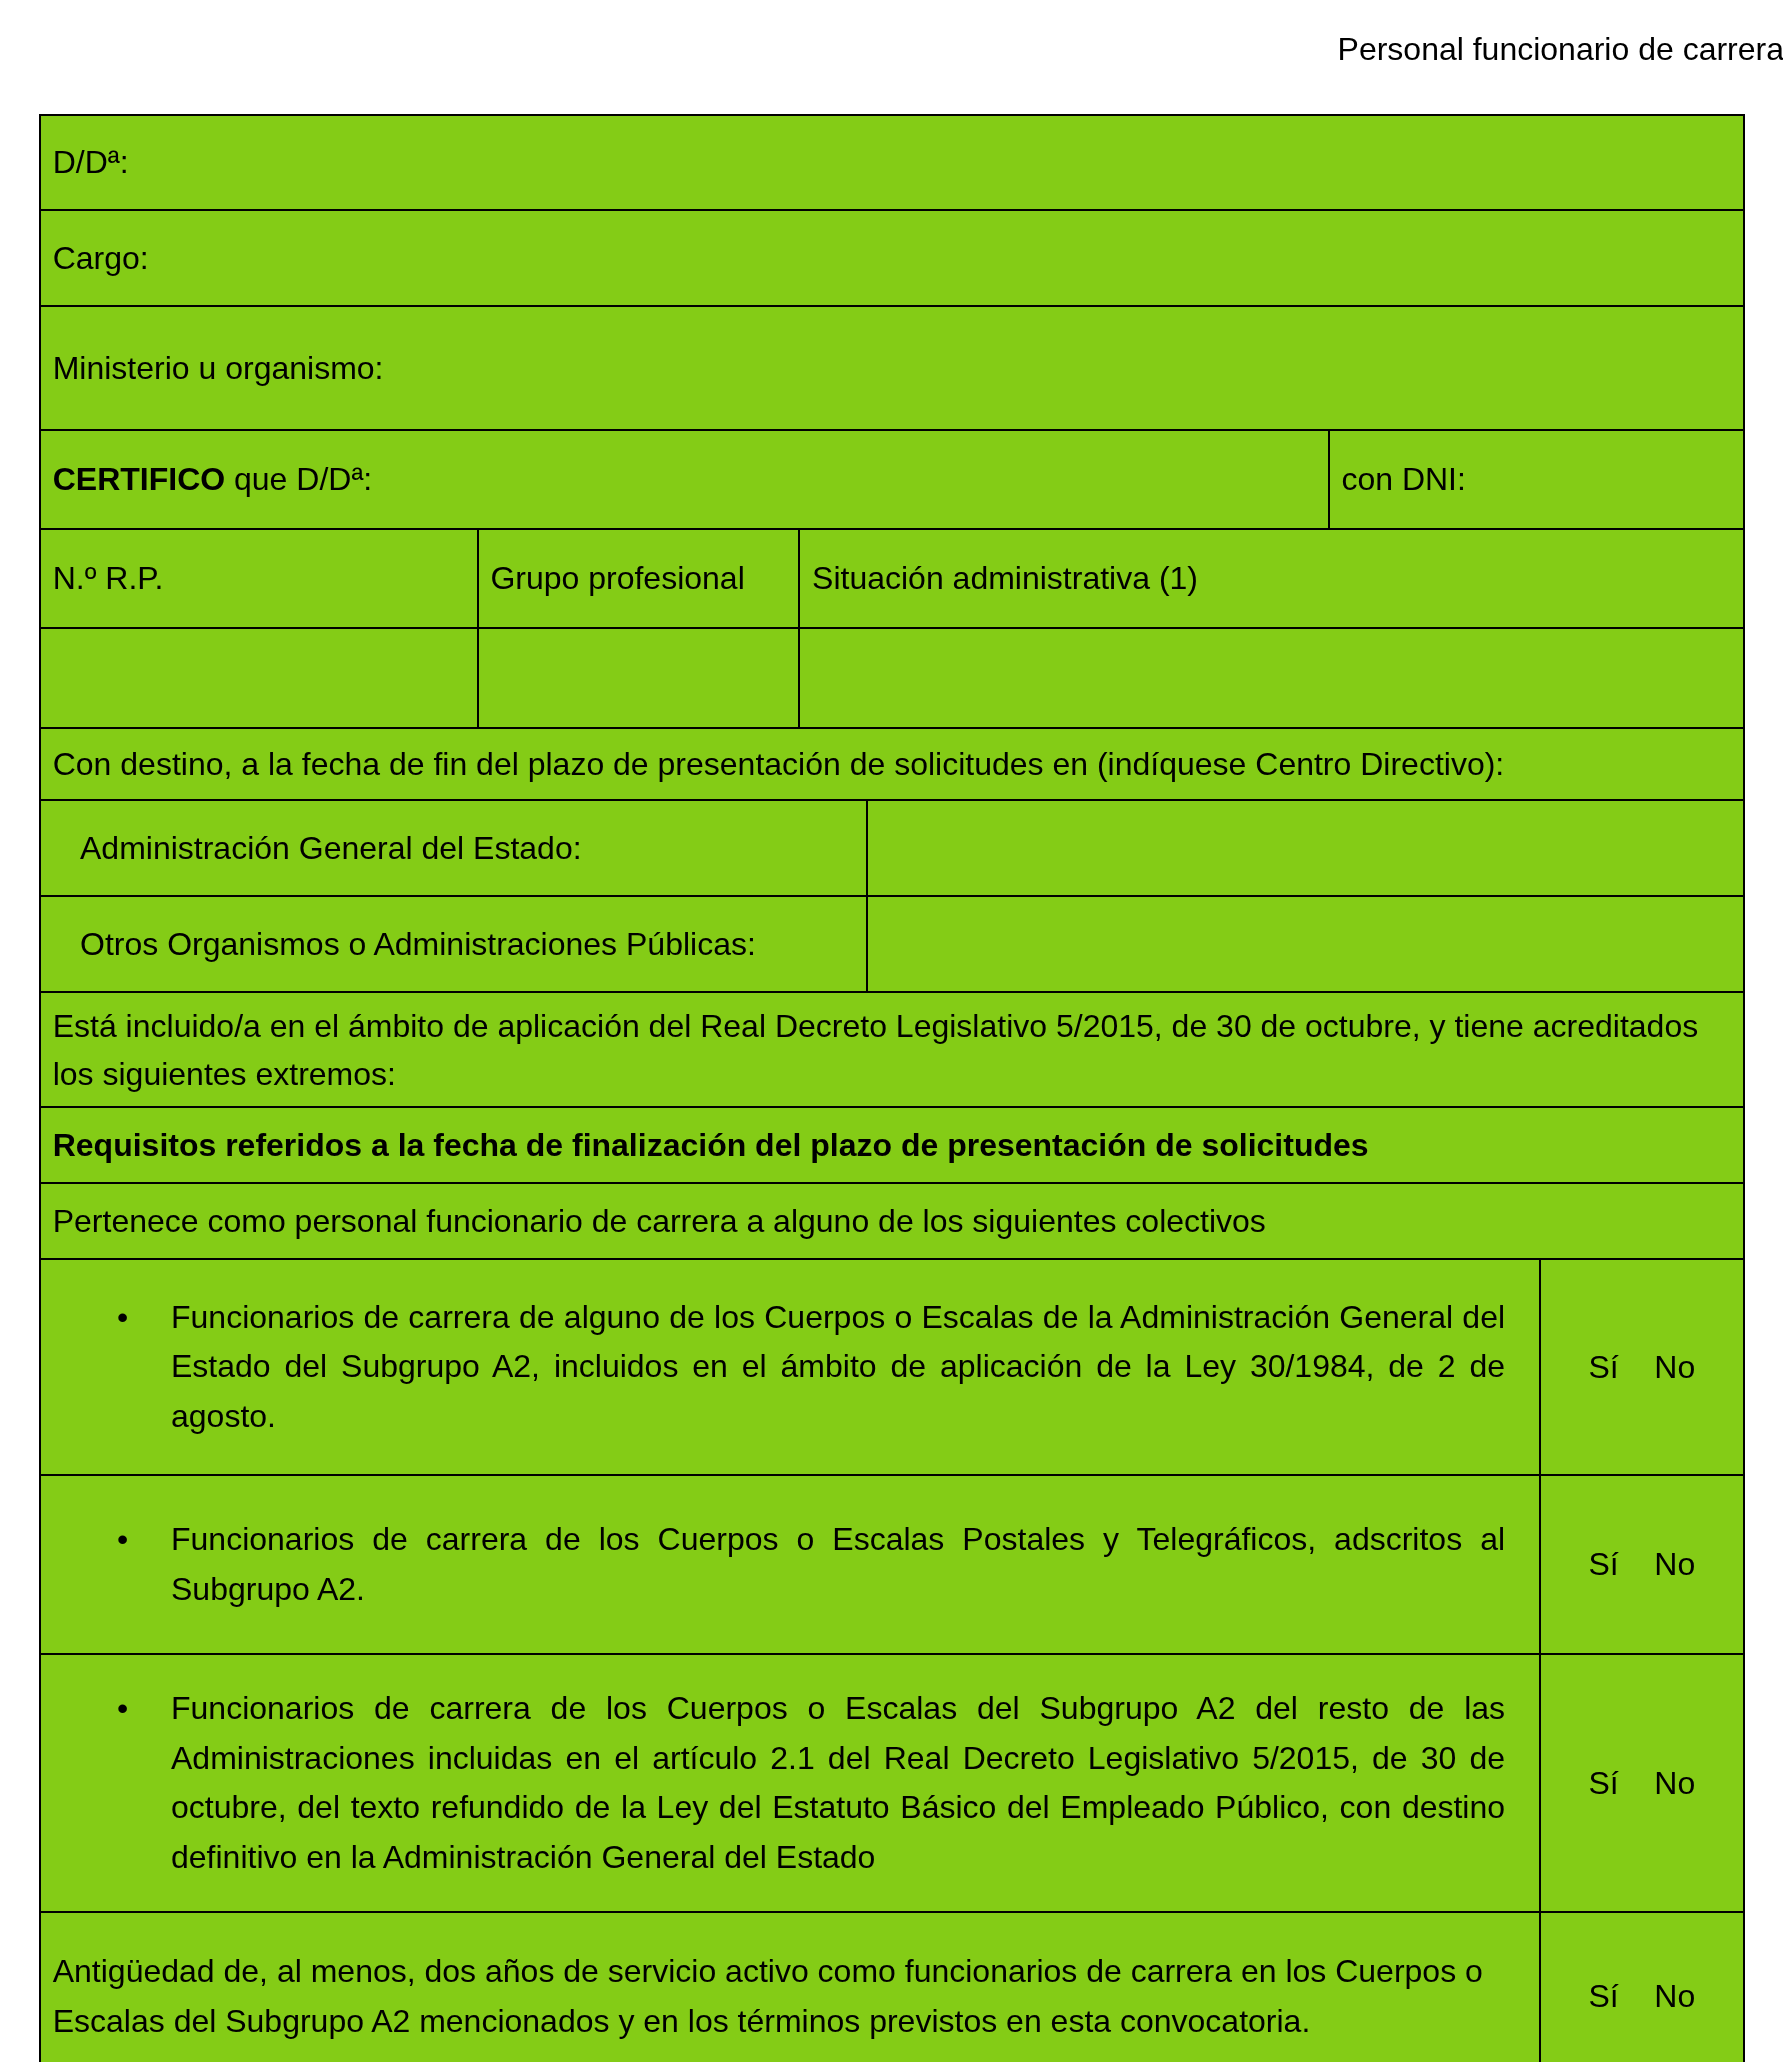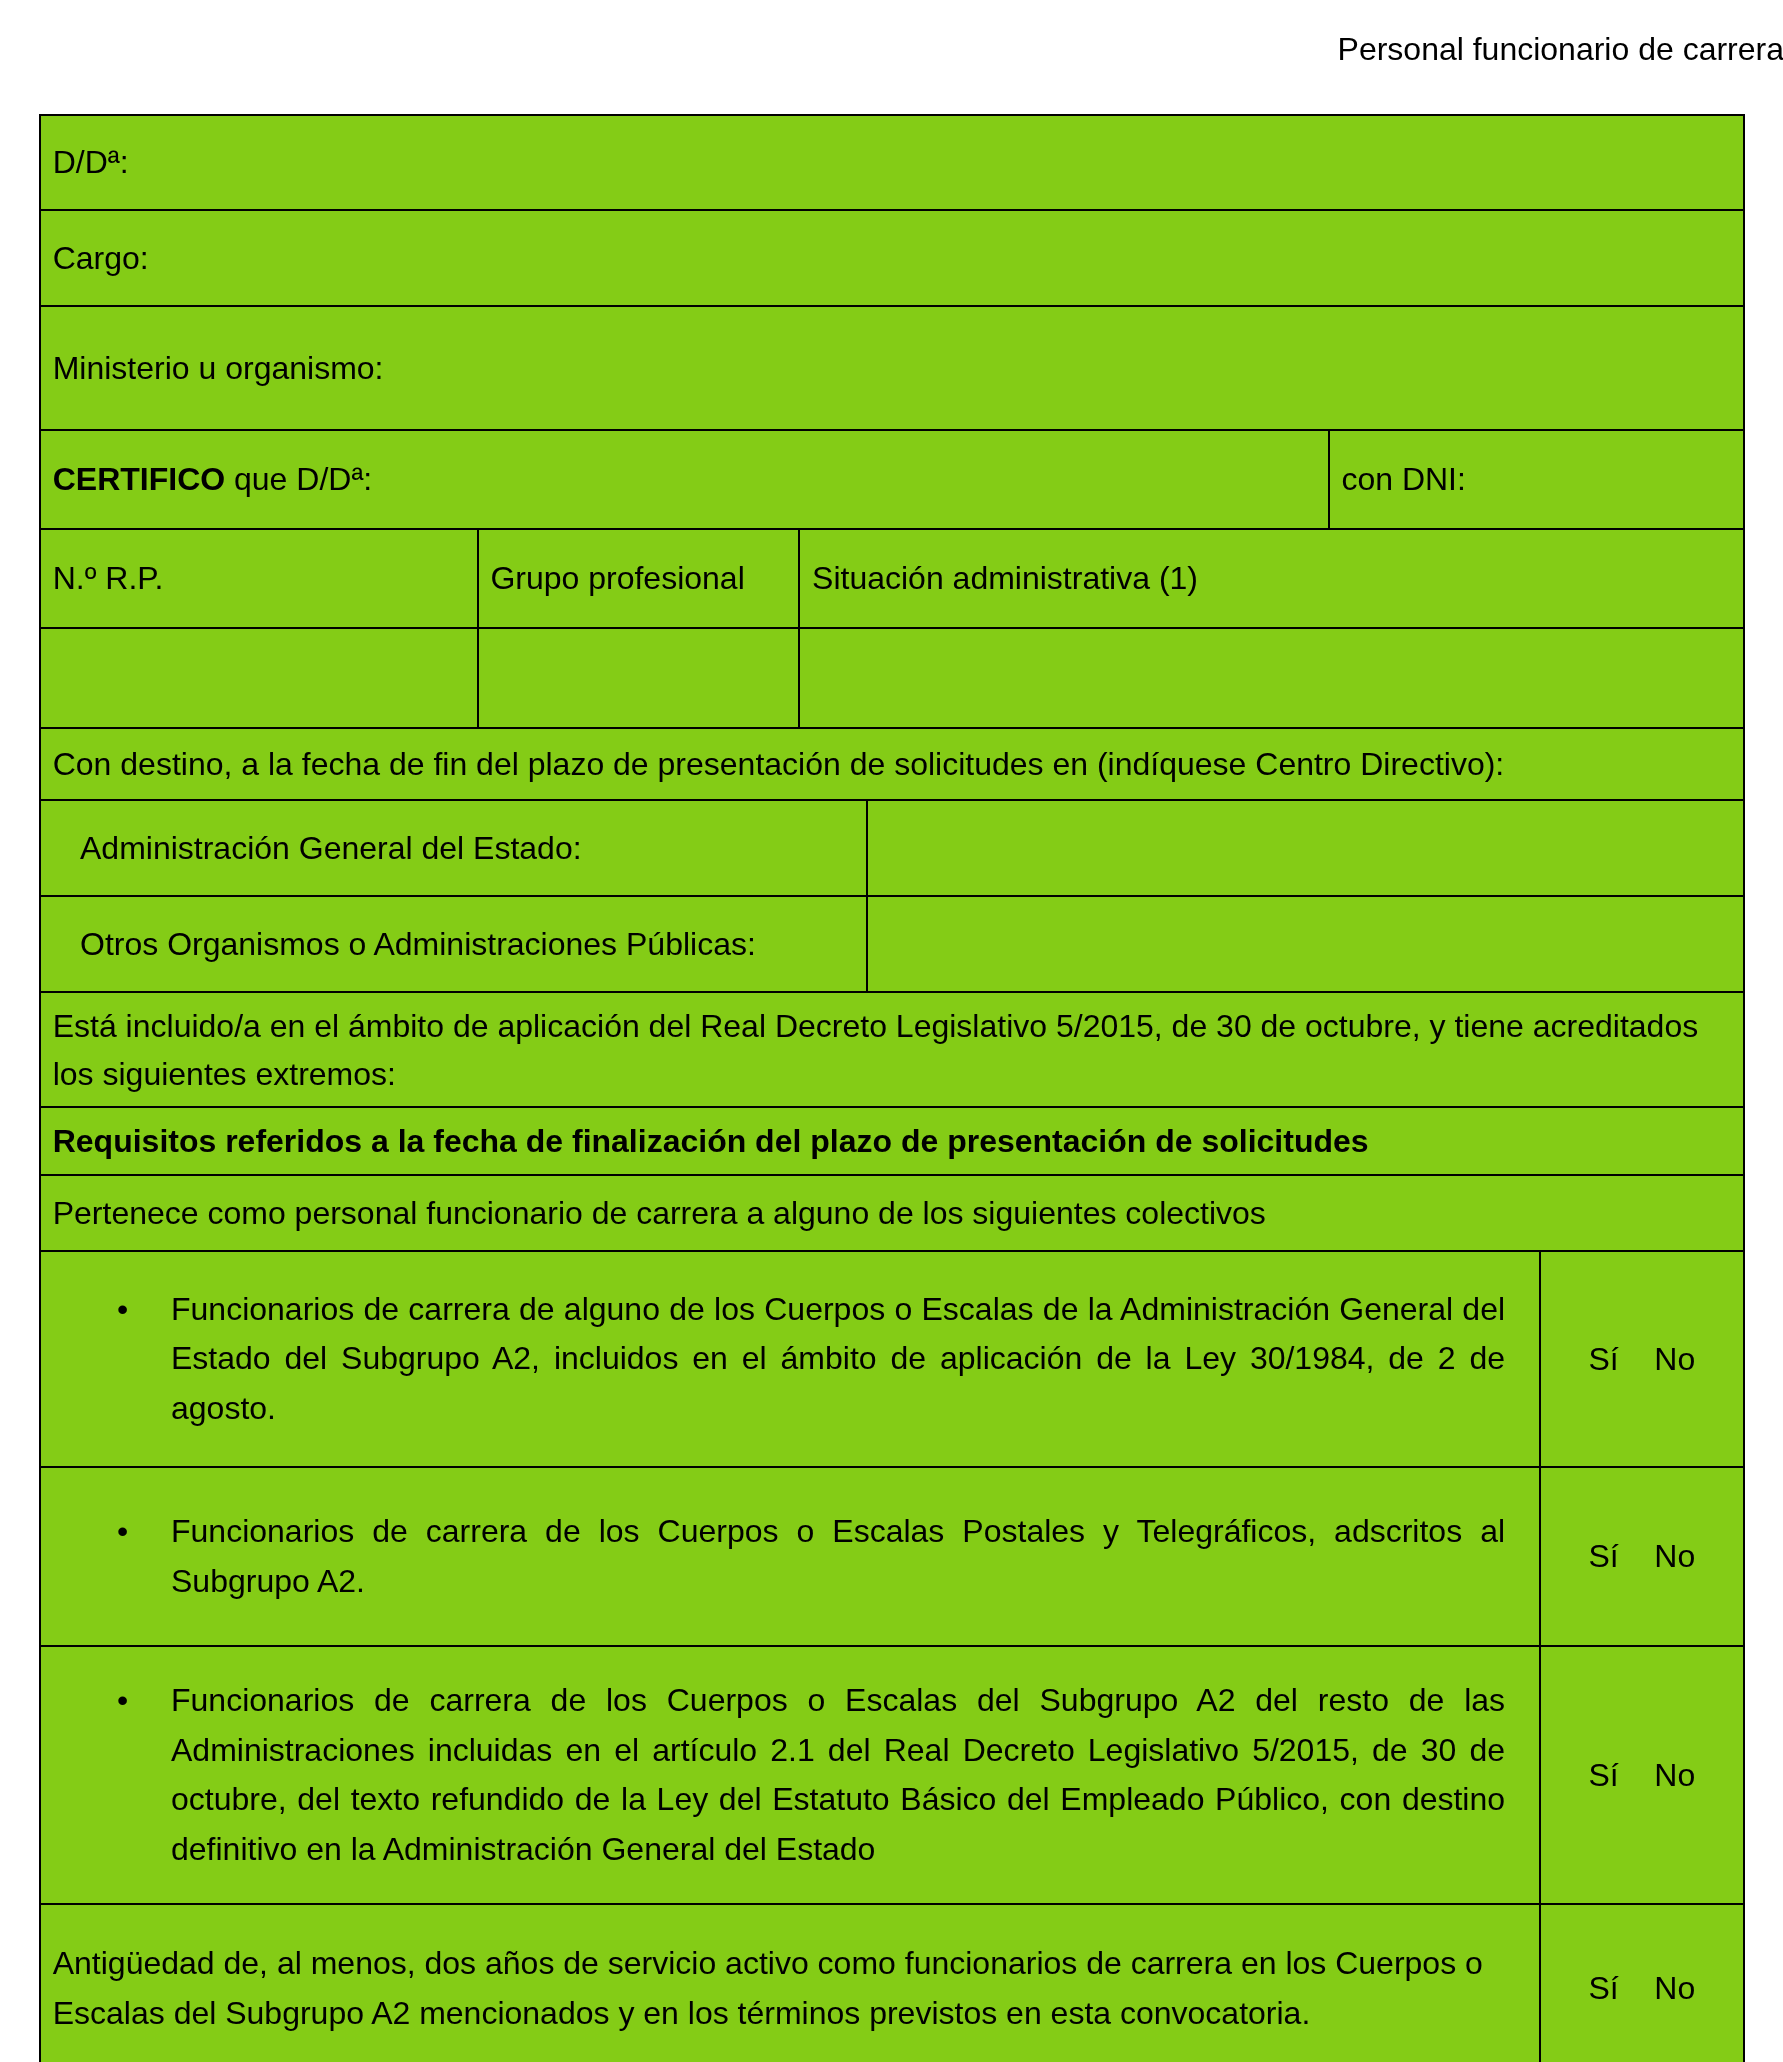--- a/index.html
+++ b/index.html
@@ -142,21 +142,21 @@
       </div>
       <div class="cell" style="flex:1 1 auto"></div>
     </div>
 
     <div class="row" style="height:115px">
       <div class="cell">
         <div class="multiline">Está incluido/a en el ámbito de aplicación del Real Decreto Legislativo 5/2015, de 30 de octubre, y tiene acreditados los siguientes extremos:</div>
       </div>
     </div>
 
-    <div class="row" style="height:68px">
+    <div class="row" style="height:76px">
       <div class="cell">
         <span class="bold">Requisitos referidos a la fecha de finalización del plazo de presentación de solicitudes</span>
       </div>
     </div>
 
     <div class="row" style="height:76px">
       <div class="cell">
         <span>Pertenece como personal funcionario de carrera a alguno de los siguientes colectivos</span>
       </div>
     </div>

